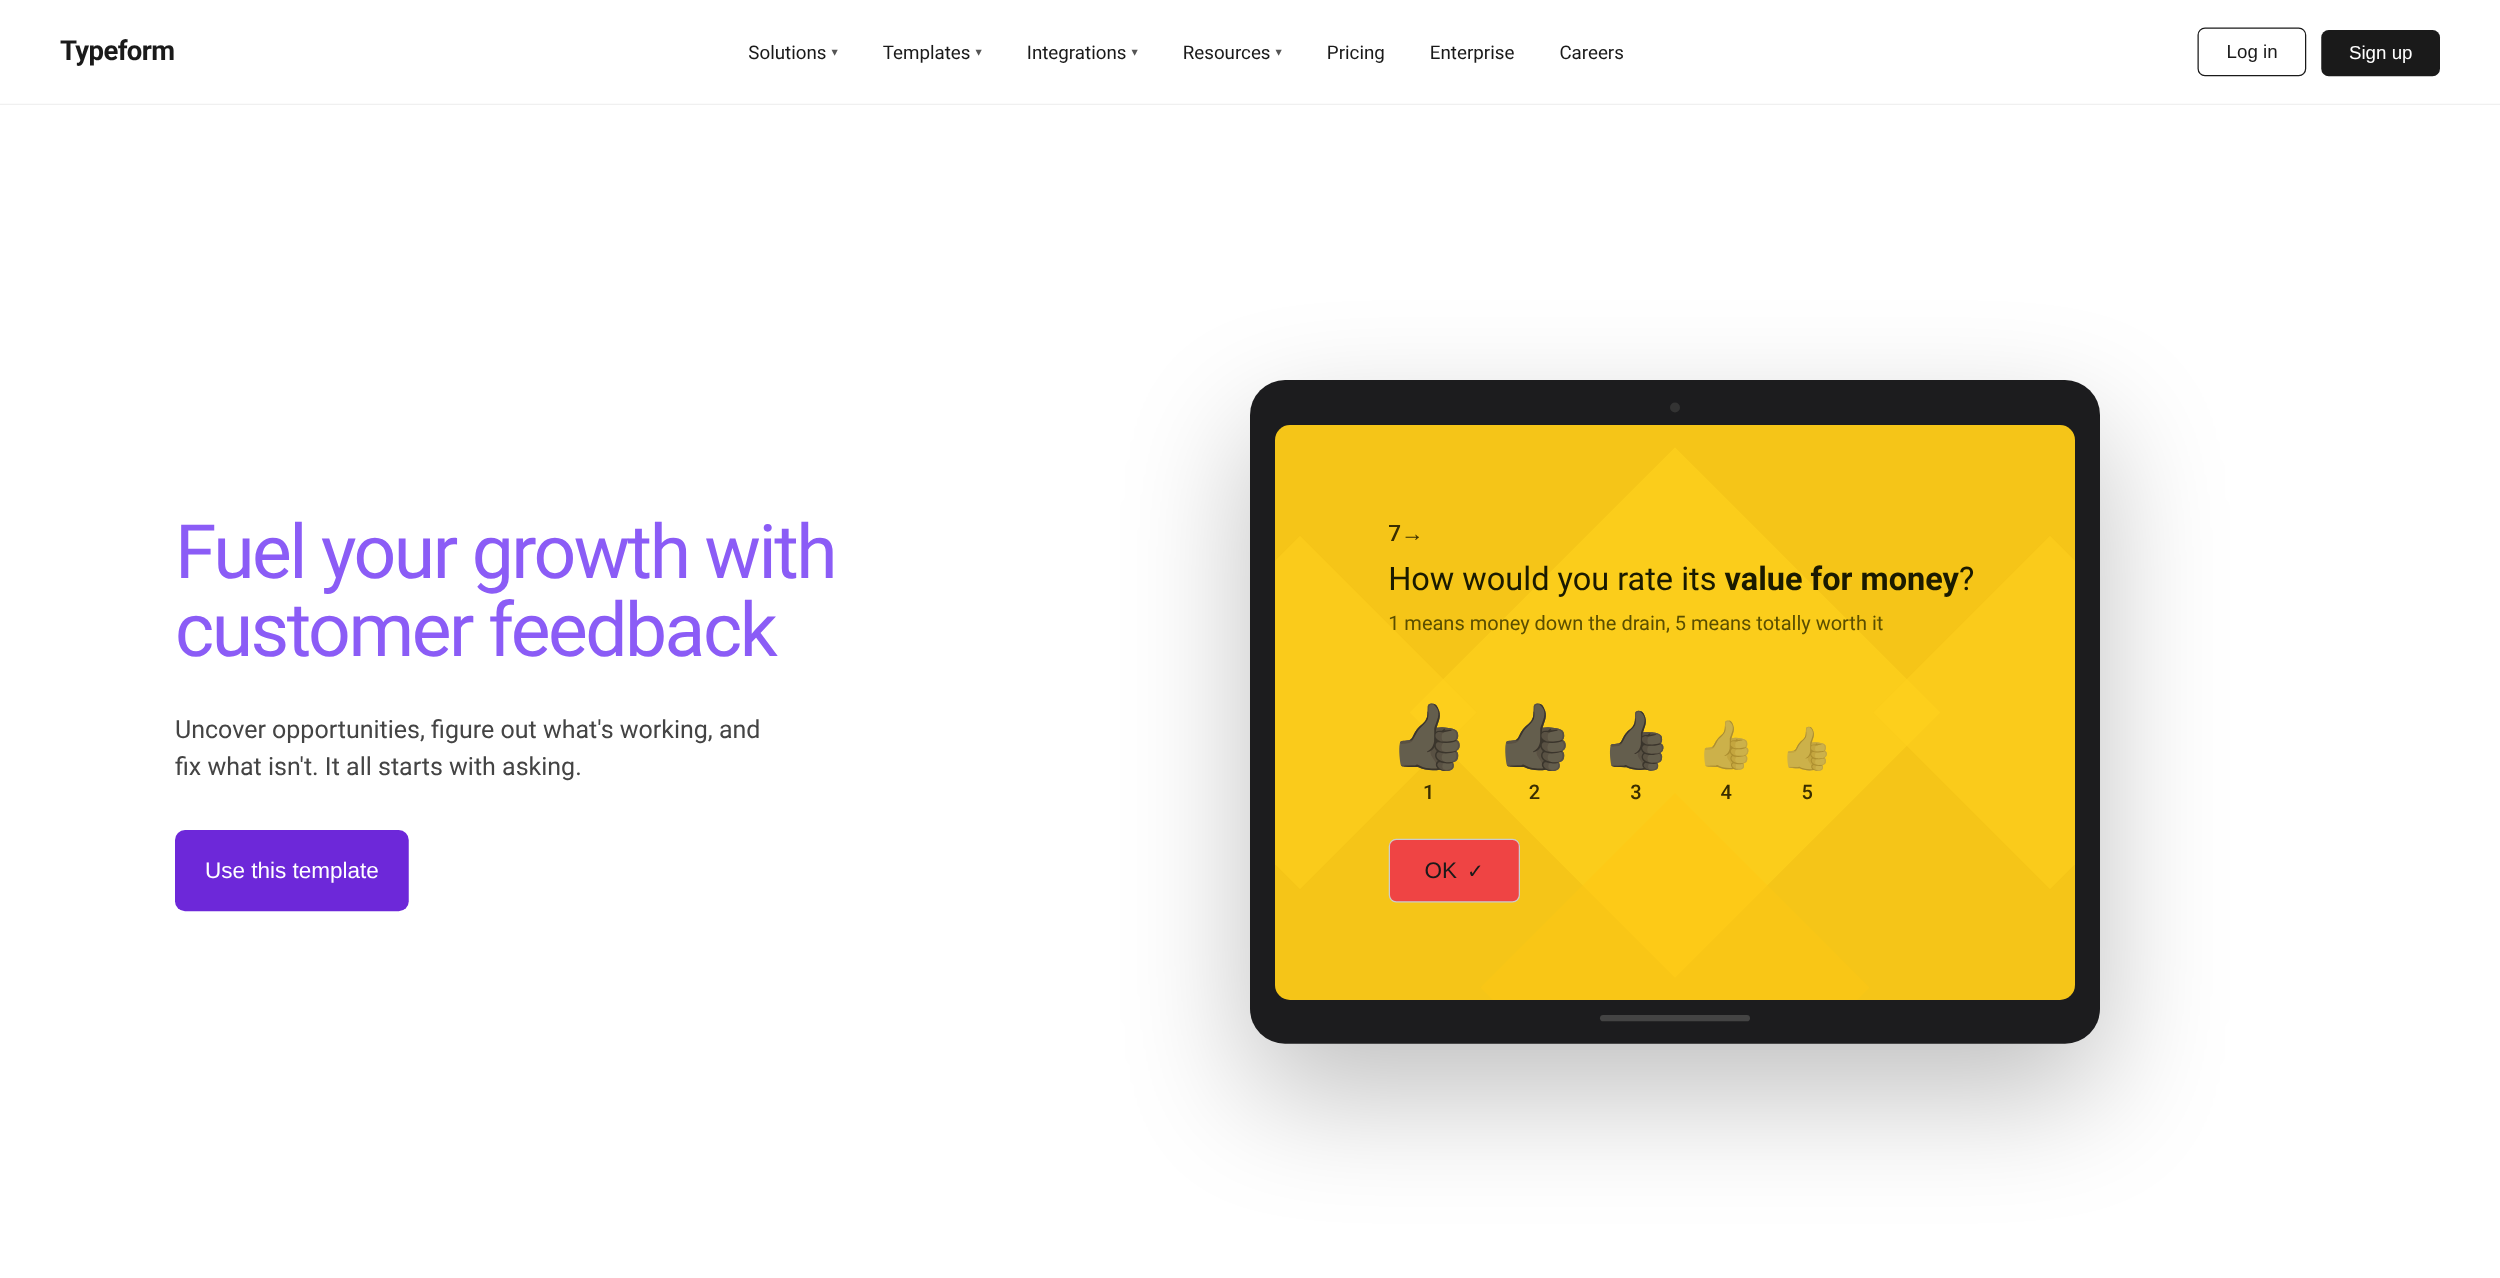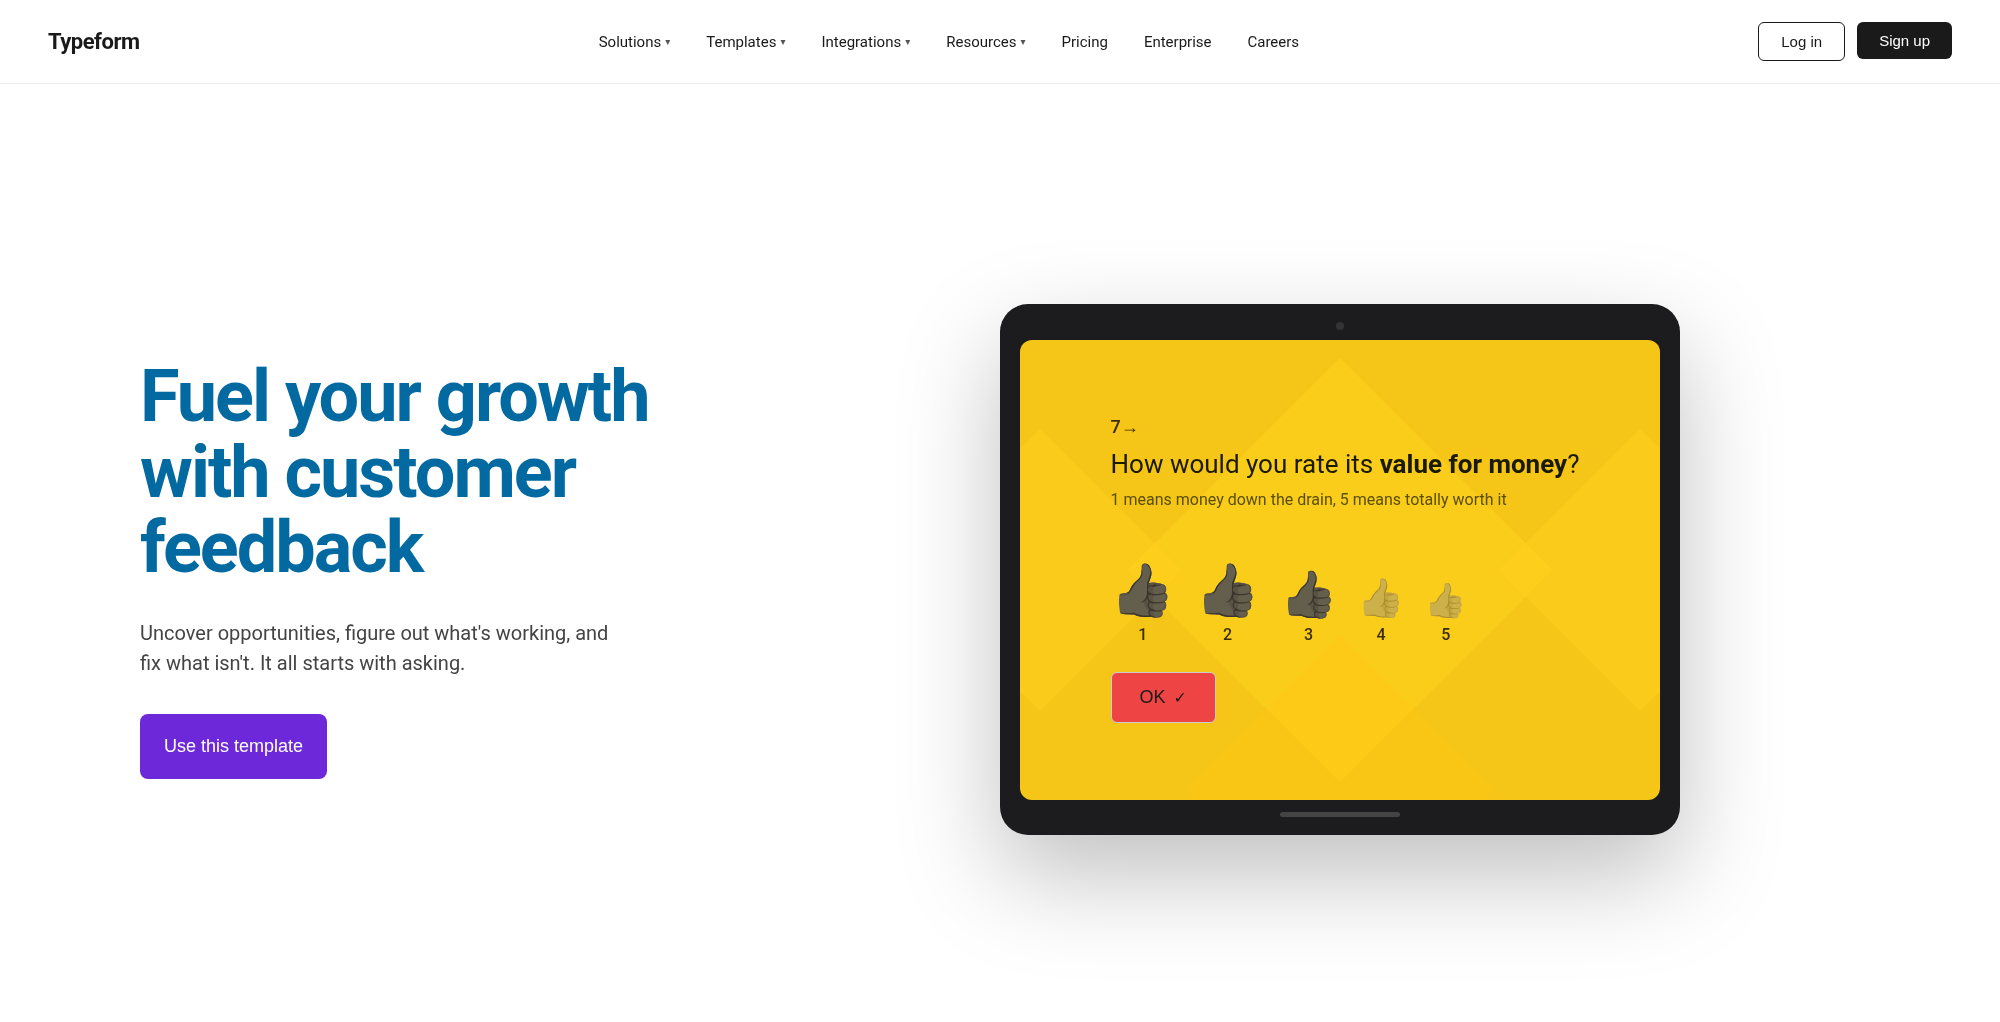--- a/index.html
+++ b/index.html
@@ -57,21 +57,21 @@
       font-weight: 400;
     }
 
     .chevron {
       font-size: 10px;
       color: #555;
     }
 
     .nav-actions {
       display: flex;
-      align-items: flex-start;
+      align-items: flex-end;
       gap: 12px;
     }
 
     .btn-login {
       padding: 10px 22px;
       border: 1.5px solid #1a1a1a;
       background: transparent;
       border-radius: 6px;
       font-size: 15px;
       font-weight: 500;
@@ -99,24 +99,24 @@
       min-height: calc(100vh - 72px);
       gap: 60px;
     }
 
     .hero-left {
       flex: 0 0 auto;
       max-width: 560px;
     }
 
     .hero-title {
-      font-size: 72px;
-      font-weight: 700;
+      font-size: 60px;
+      font-weight: 400;
       line-height: 1.05;
-      color: #0369a1;
+      color: #8b5cf6;
       letter-spacing: -2px;
       margin-bottom: 32px;
     }
 
     .hero-subtitle {
       font-size: 20px;
       color: #444;
       line-height: 1.5;
       margin-bottom: 36px;
       max-width: 480px;

